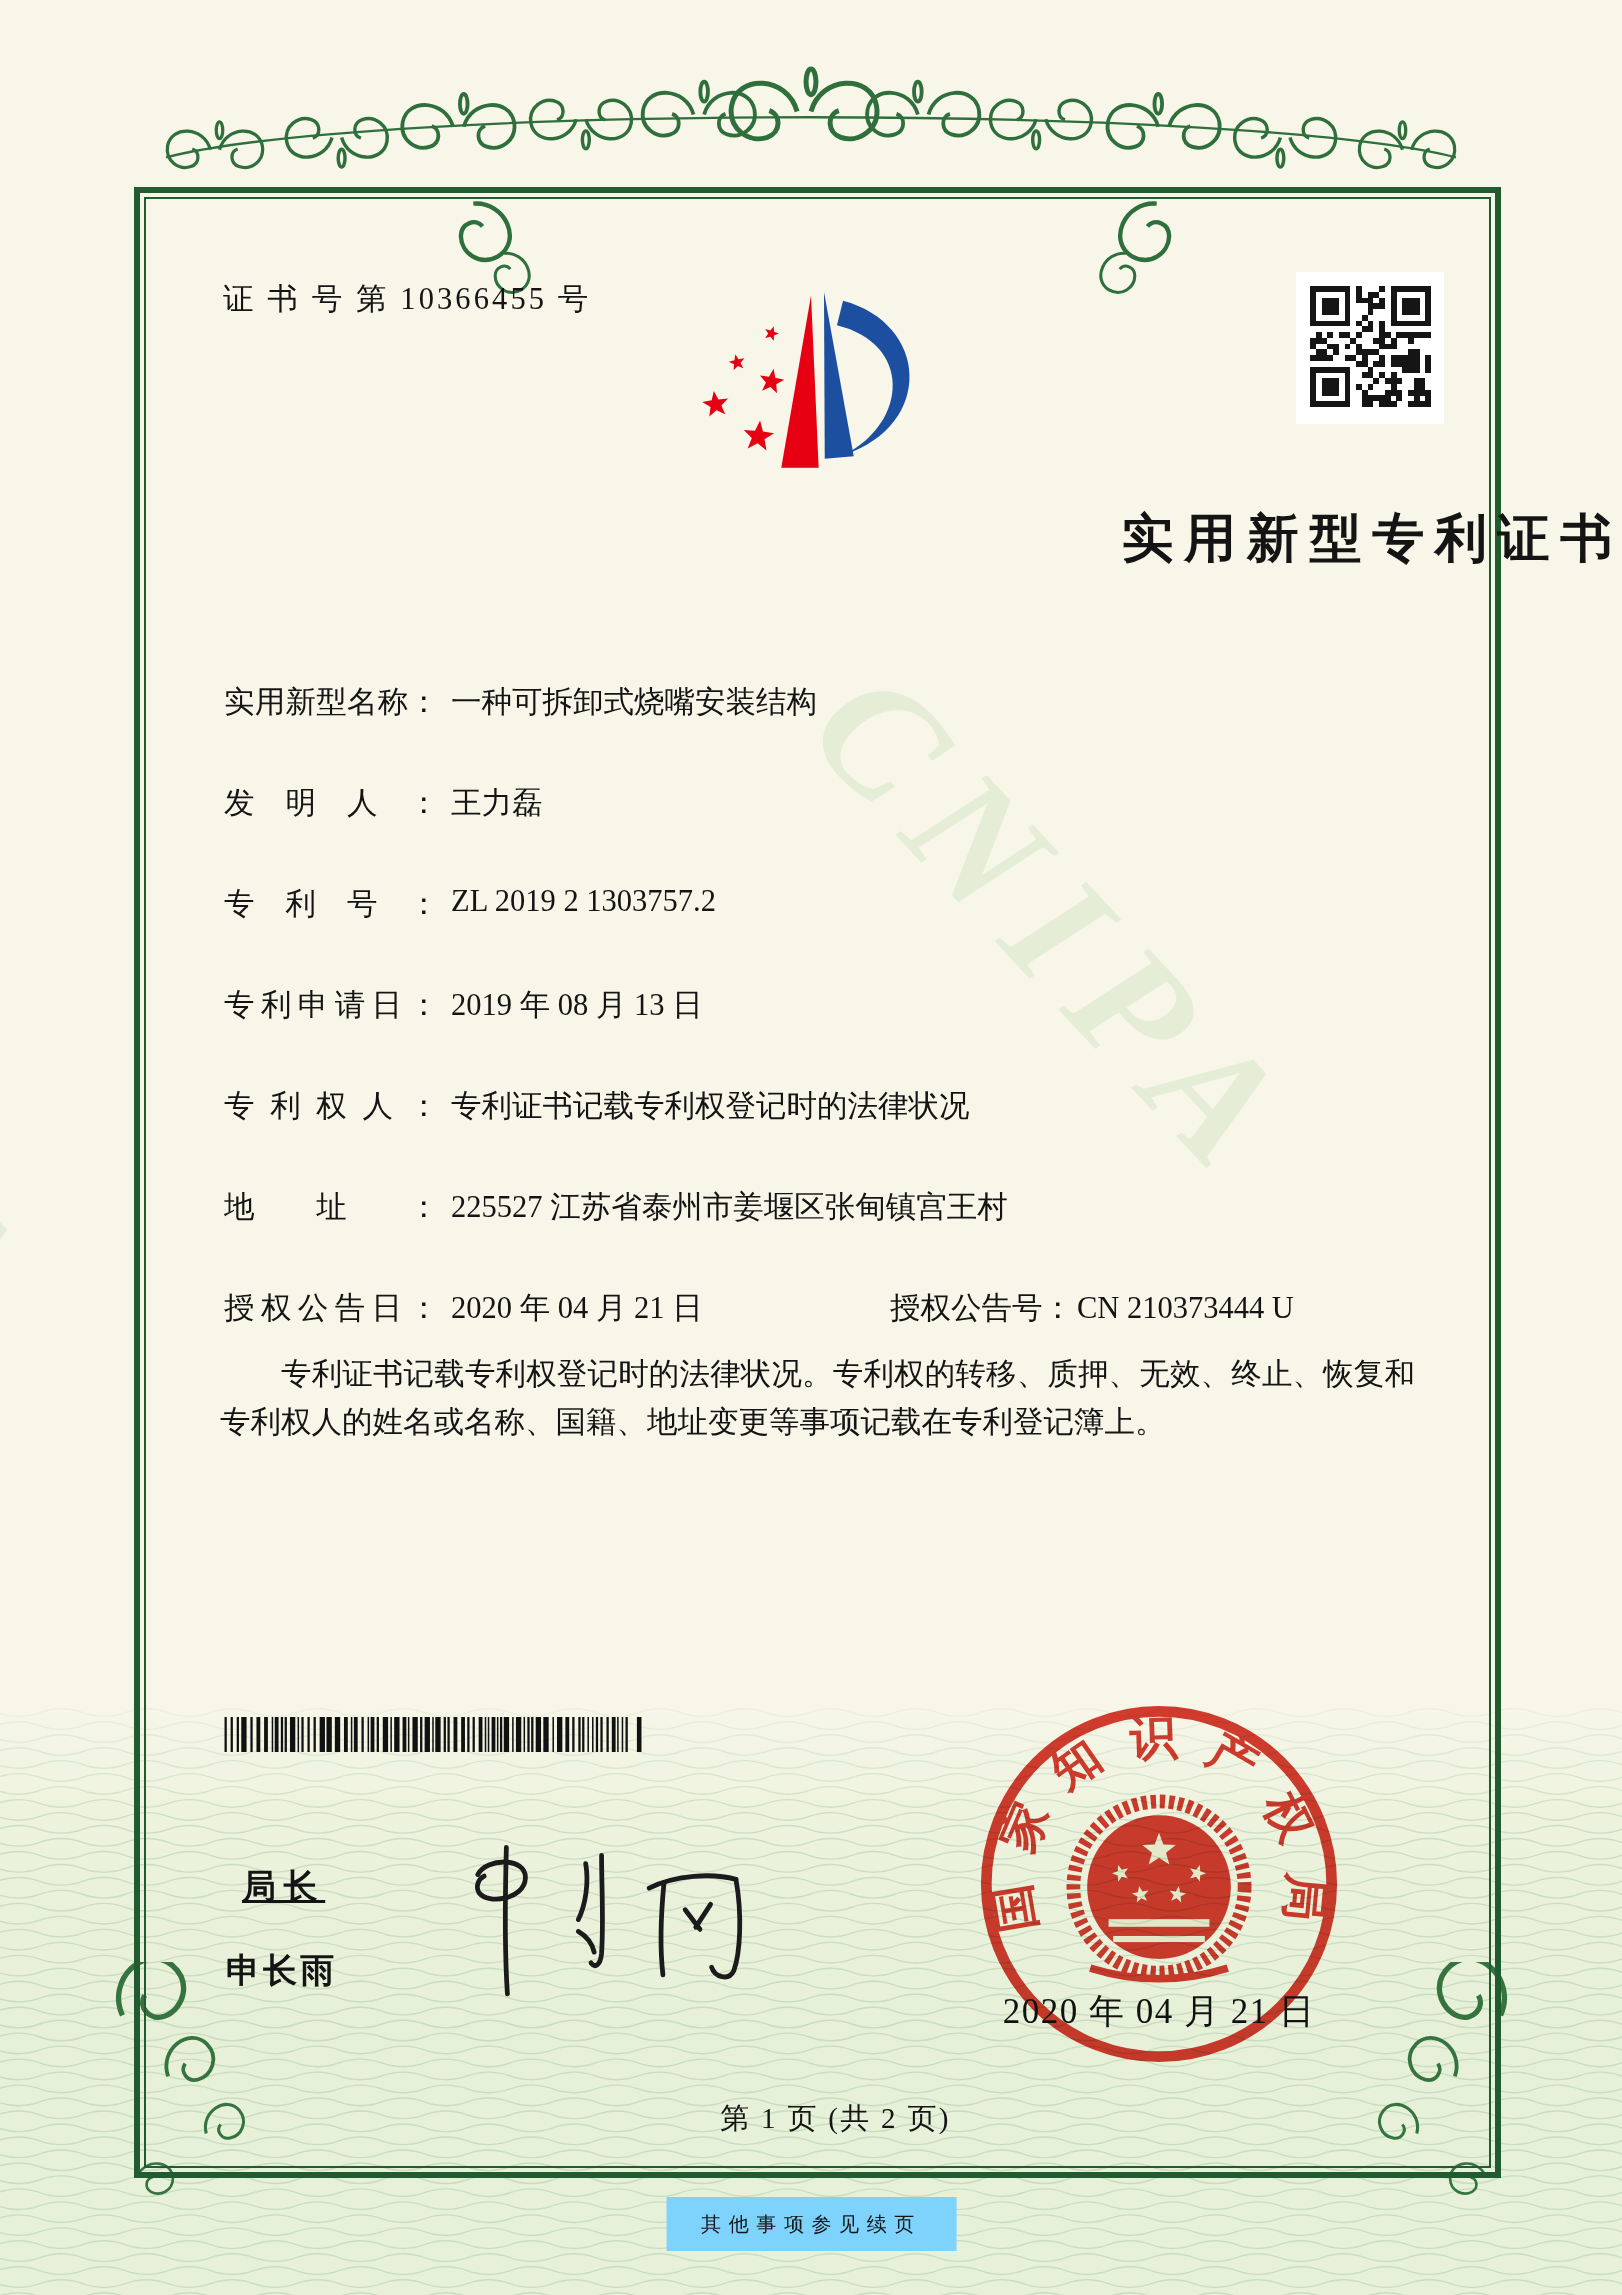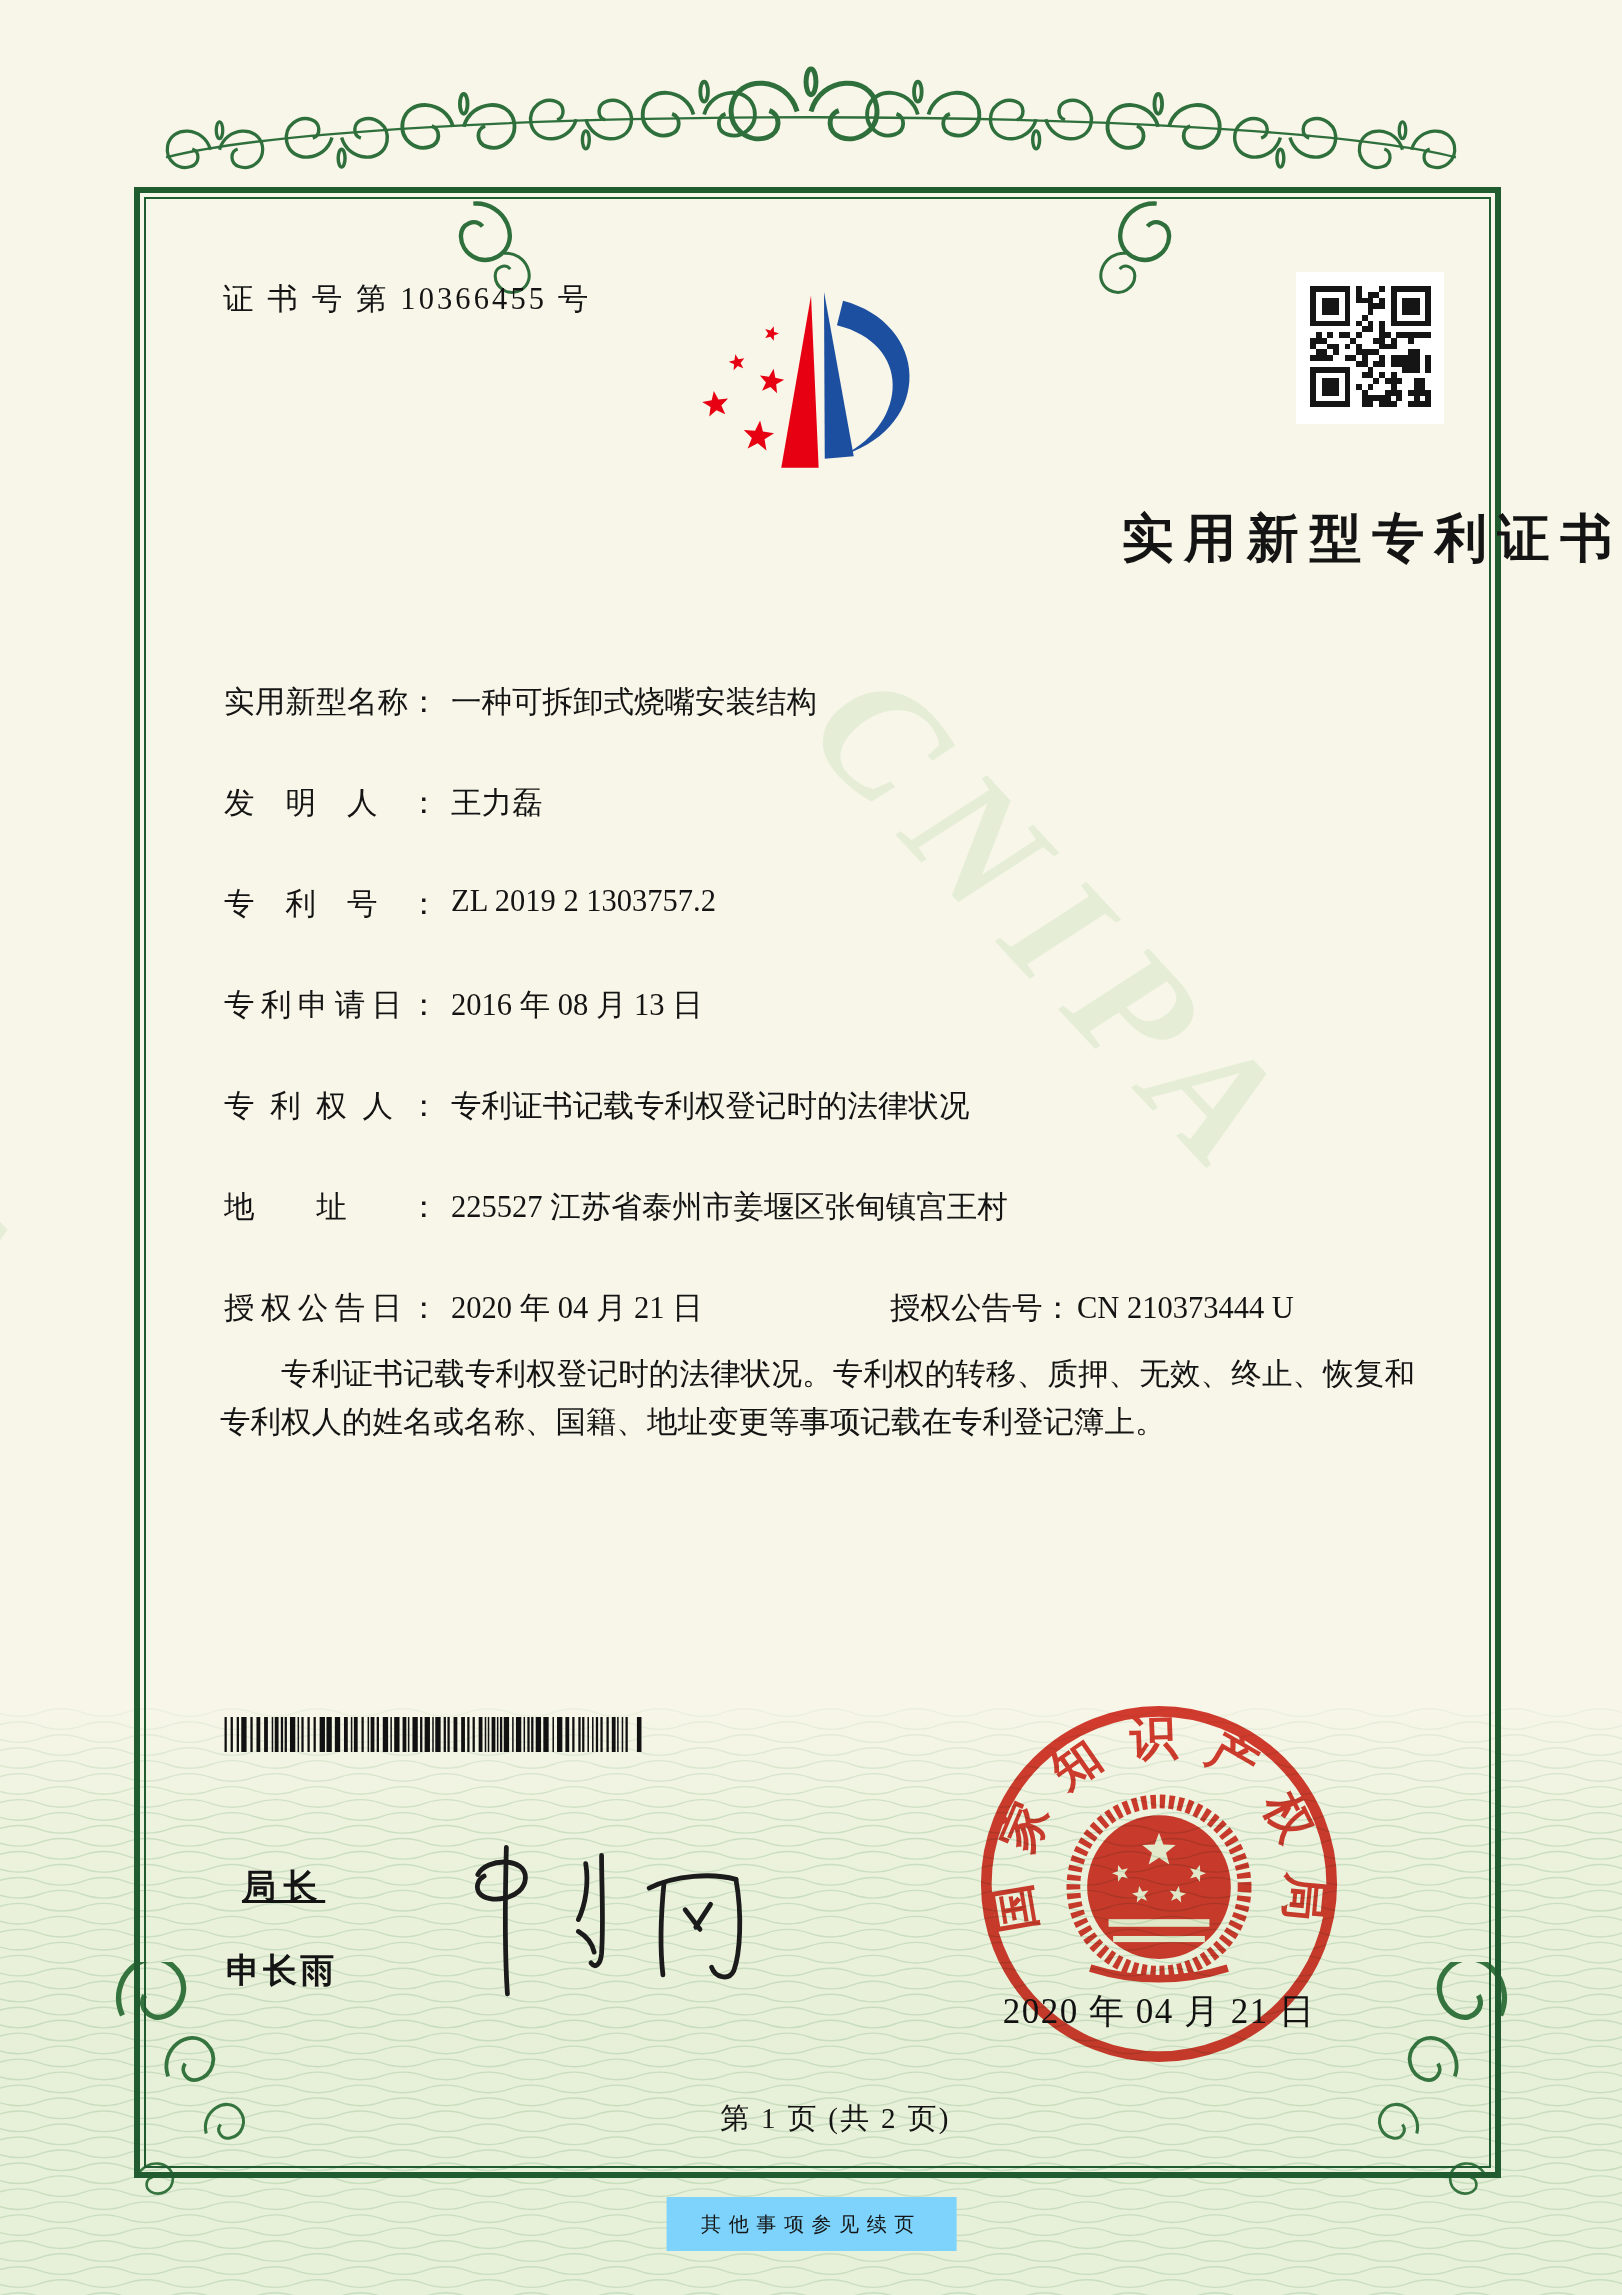--- a/index.html
+++ b/index.html
@@ -426,21 +426,21 @@
   <div class="frow" style="top:682px">
     <span class="flb">实用新型名称：</span><span class="fvl">一种可拆卸式烧嘴安装结构</span>
   </div>
   <div class="frow" style="top:783px">
     <span class="flb">发明人：</span><span class="fvl">王力磊</span>
   </div>
   <div class="frow" style="top:884px">
     <span class="flb">专利号：</span><span class="fvl">ZL 2019 2 1303757.2</span>
   </div>
   <div class="frow" style="top:985px">
-    <span class="flb">专利申请日：</span><span class="fvl">2016 年 08 月 13 日</span>
+    <span class="flb">专利申请日：</span><span class="fvl">2019 年 08 月 13 日</span>
   </div>
   <div class="frow" style="top:1086px">
     <span class="flb">专利权人：</span><span class="fvl">专利证书记载专利权登记时的法律状况</span>
   </div>
   <div class="frow" style="top:1187px">
     <span class="flb">地址：</span><span class="fvl">225527 江苏省泰州市姜堰区张甸镇宫王村</span>
   </div>
   <div class="frow" style="top:1288px">
     <span class="flb">授权公告日：</span><span class="fvl">2020 年 04 月 21 日</span>
     <span class="gpair">

